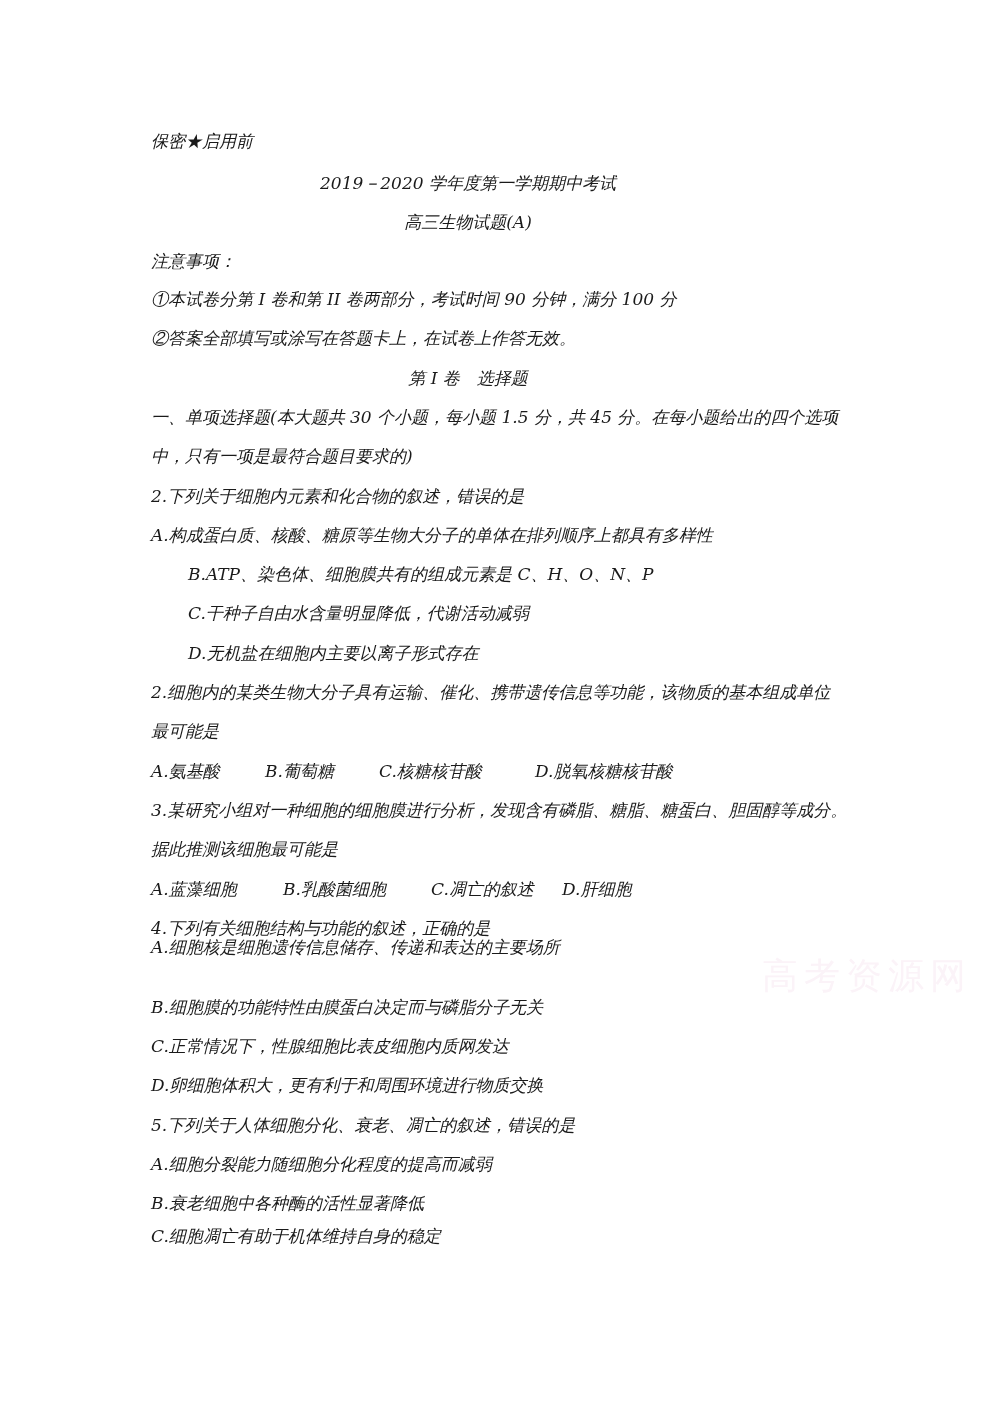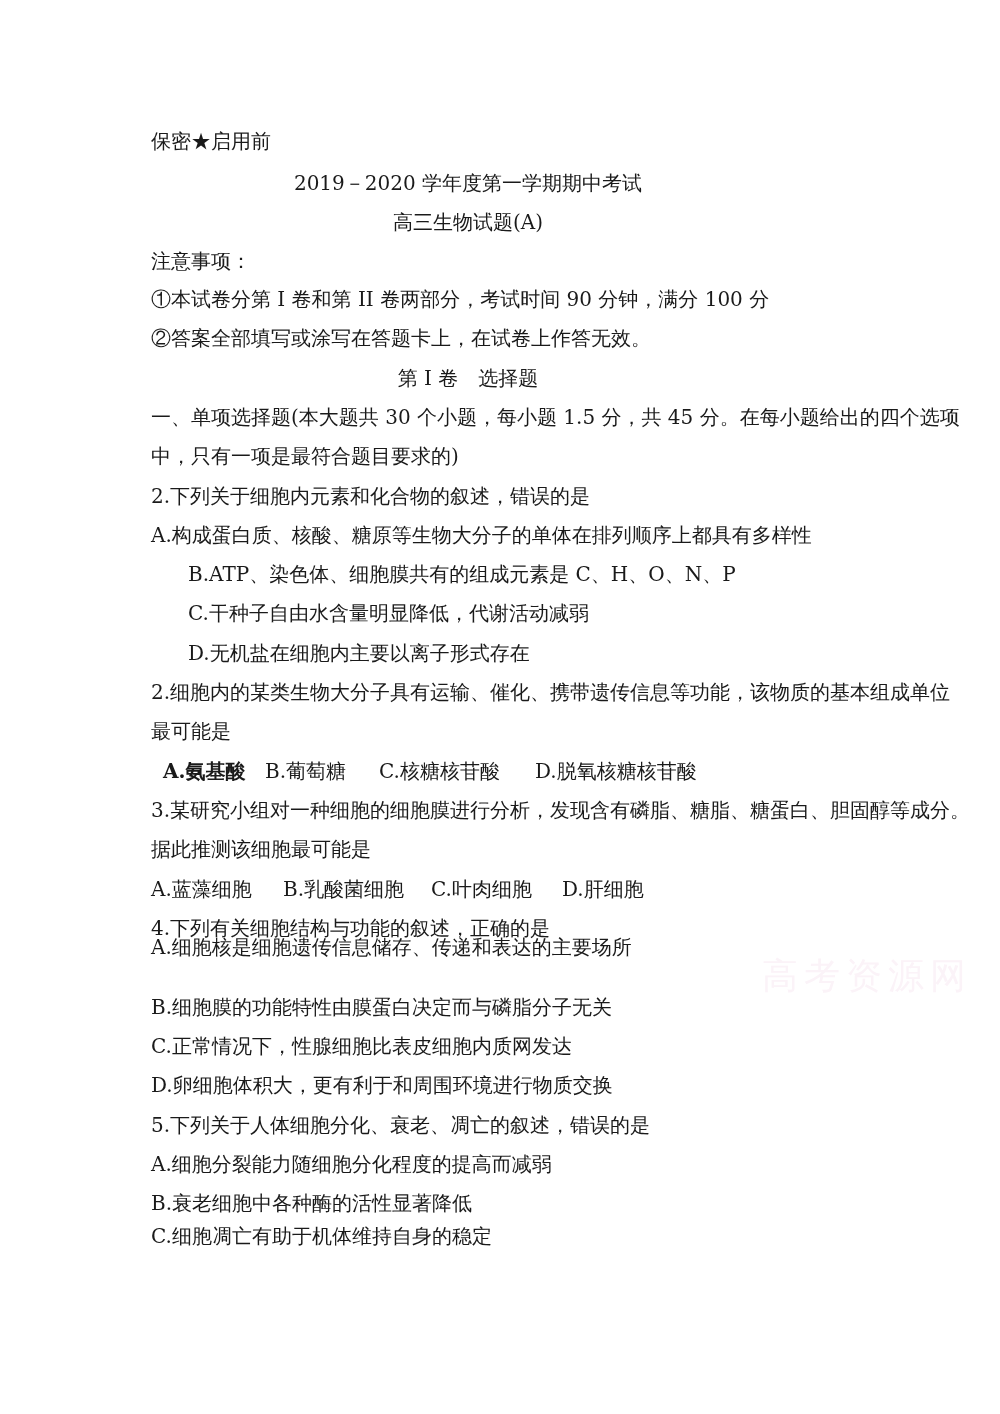--- a/index.html
+++ b/index.html
@@ -10,24 +10,25 @@
     body {
       width: 1000px;
       height: 1414px;
       position: relative;
       overflow: hidden;
       font-family: "DejaVu Serif", "Liberation Serif", serif;
       color: #1a1a1a;
     }
     .line {
       position: absolute;
-      font-size: 20px;
+      font-size: 17px;
       line-height: 22px;
       white-space: nowrap;
       letter-spacing: 0px;
+      font-style: italic;
     }
     .left { left: 151px; }
     .indent { left: 188px; }
     .center {
       left: 0;
       width: 936px;
       text-align: center;
     }
     .opts span {
       display: inline-block;
@@ -61,32 +62,32 @@
 
 <div class="line left" style="top:485px;">2.下列关于细胞内元素和化合物的叙述，错误的是</div>
 <div class="line left" style="top:524px;">A.构成蛋白质、核酸、糖原等生物大分子的单体在排列顺序上都具有多样性</div>
 <div class="line indent" style="top:563px;">B.ATP、染色体、细胞膜共有的组成元素是 C、H、O、N、P</div>
 <div class="line indent" style="top:602px;">C.干种子自由水含量明显降低，代谢活动减弱</div>
 <div class="line indent" style="top:642px;">D.无机盐在细胞内主要以离子形式存在</div>
 
 <div class="line left" style="top:681px;">2.细胞内的某类生物大分子具有运输、催化、携带遗传信息等功能，该物质的基本组成单位</div>
 <div class="line left" style="top:720px;">最可能是</div>
 <div class="line opts" style="top:760px; left:151px;">
-  <span style="position:absolute; left:12px;font-weight:bold;">A.氨基酸</span>
+  <span style="position:absolute; left:0;">A.氨基酸</span>
   <span style="position:absolute; left:114px;">B.葡萄糖</span>
   <span style="position:absolute; left:228px;">C.核糖核苷酸</span>
   <span style="position:absolute; left:384px;">D.脱氧核糖核苷酸</span>
 </div>
 
 <div class="line left" style="top:799px;">3.某研究小组对一种细胞的细胞膜进行分析，发现含有磷脂、糖脂、糖蛋白、胆固醇等成分。</div>
 <div class="line left" style="top:838px;">据此推测该细胞最可能是</div>
 <div class="line opts" style="top:878px; left:151px;">
   <span style="position:absolute; left:0;">A.蓝藻细胞</span>
   <span style="position:absolute; left:132px;">B.乳酸菌细胞</span>
-  <span style="position:absolute; left:280px;">C.叶肉细胞</span>
+  <span style="position:absolute; left:280px;">C.凋亡的叙述</span>
   <span style="position:absolute; left:411px;">D.肝细胞</span>
 </div>
 
 <div class="line left" style="top:917px;">4.下列有关细胞结构与功能的叙述，正确的是</div>
 <div class="line left" style="top:936px;">A.细胞核是细胞遗传信息储存、传递和表达的主要场所</div>
 <div class="line left" style="top:996px;">B.细胞膜的功能特性由膜蛋白决定而与磷脂分子无关</div>
 <div class="line left" style="top:1035px;">C.正常情况下，性腺细胞比表皮细胞内质网发达</div>
 <div class="line left" style="top:1074px;">D.卵细胞体积大，更有利于和周围环境进行物质交换</div>
 
 <div class="line left" style="top:1114px;">5.下列关于人体细胞分化、衰老、凋亡的叙述，错误的是</div>

